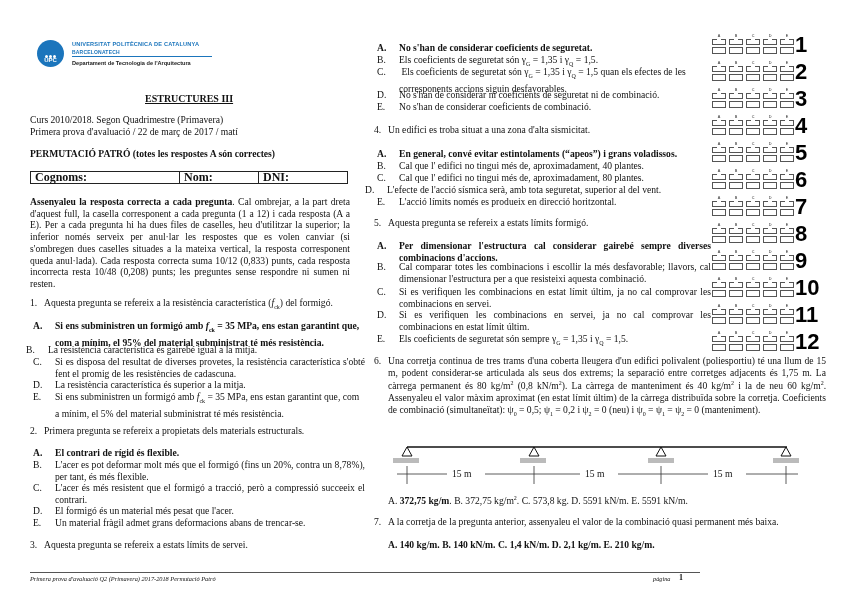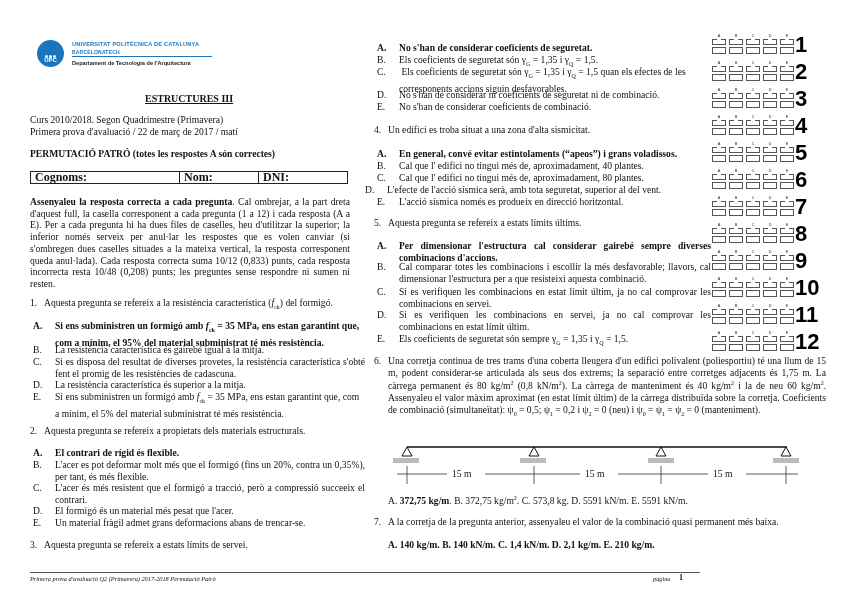--- a/index.html
+++ b/index.html
@@ -75,50 +75,50 @@
 <div class="abs t just" style="left:30px;top:196px;width:320px;">
   <b>Assenyaleu la resposta correcta a cada pregunta</b><span>. Cal ombrejar, a la part dreta d'aquest full, la casella corresponent a cada pregunta (1 a 12) i cada resposta (A a E). Per a cada pregunta hi ha dues files de caselles, heu d'utilitzar la superior; la inferior només serveix per anul·lar les respostes que es volen canviar (si s'ombregen dues caselles situades a la mateixa vertical, la resposta corresponent queda anul·lada). Cada resposta correcta suma 10/12 (0,833) punts, cada resposta incorrecta resta 10/48 (0,208) punts; les preguntes sense respondre ni sumen ni resten.</span>
 </div>
 
 <div class="abs t" style="left:30px;top:297px;">
   <span style="display:inline-block;width:14px;">1.</span>Aquesta pregunta se refereix a la resistència característica (<i>f</i><sub>ck</sub>) del formigó.
 </div>
 <div class="opt b hang" style="left:44px;top:320px;width:310px;">
   <span class="lbl">A.</span>Si ens subministren un formigó amb <i>f</i><sub>ck</sub> = 35 MPa, ens estan garantint que, com a mínim, el 95% del material subministrat té més resistència.
 </div>
-<div class="opt hang" style="left:44px;top:344px;width:310px;"><span class="lbl">B.</span><span>La resistència característica és gairebé igual a la mitja.</span></div>
+<div class="opt hang" style="left:37px;top:344px;width:310px;"><span class="lbl">B.</span><span>La resistència característica és gairebé igual a la mitja.</span></div>
 <div class="opt hang just" style="left:44px;top:356px;width:310px;"><span class="lbl">C.</span><span>Si es disposa del resultat de diverses provetes, la resistència característica s'obté fent el promig  de les resistències de cadascuna.</span></div>
 <div class="opt hang" style="left:44px;top:379px;width:310px;"><span class="lbl">D.</span><span>La resistència característica és superior a la mitja.</span></div>
 <div class="opt hang" style="left:44px;top:391px;width:310px;">
   <span class="lbl">E.</span>Si ens subministren un formigó amb <i>f</i><sub>ck</sub> = 35 MPa, ens estan garantint que, com a mínim, el 5% del material subministrat té més resistència.
 </div>
 
-<div class="abs t" style="left:30px;top:425px;"><span style="display:inline-block;width:14px;">2.</span><span>Aquesta pregunta se refereix a propietats dels materials estructurals.</span></div>
+<div class="abs t" style="left:30px;top:425px;"><span style="display:inline-block;width:14px;">2.</span><span>Primera pregunta se refereix a propietats dels materials estructurals.</span></div>
 <div class="opt b hang" style="left:44px;top:447px;width:310px;font-family:Liberation Serif, serif;"><span class="lbl">A.</span><span>El contrari de rígid és flexible.</span></div>
-<div class="opt hang just" style="left:44px;top:459px;width:310px;"><span class="lbl">B.</span><span>L'acer es pot deformar molt més que el formigó (fins un 20%, contra un 0,35%), per tant, és més flexible.</span></div>
+<div class="opt hang just" style="left:44px;top:459px;width:310px;"><span class="lbl">B.</span><span>L'acer es pot deformar molt més que el formigó (fins un 20%, contra un 8,78%), per tant, és més flexible.</span></div>
 <div class="opt hang just" style="left:44px;top:482px;width:310px;"><span class="lbl">C.</span><span>L'acer és més resistent que el formigó a tracció, però a compressió succeeix el contrari.</span></div>
 <div class="opt hang" style="left:44px;top:505px;width:310px;"><span class="lbl">D.</span><span>El formigó és un material més pesat que l'acer.</span></div>
 <div class="opt hang" style="left:44px;top:517px;width:310px;"><span class="lbl">E.</span><span>Un material fràgil admet grans deformacions abans de trencar-se.</span></div>
 
 <div class="abs t" style="left:30px;top:539px;"><span style="display:inline-block;width:14px;">3.</span><span>Aquesta pregunta se refereix a estats límits de servei.</span></div>
 
 <div class="opt b hang" style="left:388px;top:42px;width:315px;"><span class="lbl">A.</span><span>No s'han de considerar coeficients de seguretat.</span></div>
 <div class="opt hang" style="left:388px;top:54px;width:315px;"><span class="lbl">B.</span>Els coeficients de seguretat són γ<sub>G</sub> = 1,35 i γ<sub>Q</sub> = 1,5.</div>
 <div class="opt hang" style="left:388px;top:66px;width:315px;"><span class="lbl">C.</span> Els coeficients de seguretat són γ<sub>G</sub> = 1,35 i γ<sub>Q</sub> = 1,5 quan els efectes de les corresponents accions siguin desfavorables.</div>
 <div class="opt hang" style="left:388px;top:89px;width:315px;"><span class="lbl">D.</span><span>No s'han de considerar ni coeficients de seguretat ni de combinació.</span></div>
 <div class="opt hang" style="left:388px;top:101px;width:315px;"><span class="lbl">E.</span><span>No s'han de considerar coeficients de combinació.</span></div>
 
 <div class="abs t" style="left:374px;top:124px;"><span style="display:inline-block;width:14px;">4.</span><span>Un edifici es troba situat a una zona d'alta sismicitat.</span></div>
 <div class="opt b hang" style="left:388px;top:148px;width:320px;"><span class="lbl">A.</span><span>En general, convé evitar estintolaments (“apeos”) i grans voladissos.</span></div>
 <div class="opt hang" style="left:388px;top:160px;width:315px;"><span class="lbl">B.</span><span>Cal que l' edifici no tingui més de, aproximadament, 40 plantes.</span></div>
 <div class="opt hang" style="left:388px;top:172px;width:315px;"><span class="lbl">C.</span><span>Cal que l' edifici no tingui més de, aproximadament, 80 plantes.</span></div>
 <div class="opt hang" style="left:376px;top:184px;width:320px;"><span class="lbl">D.</span><span>L'efecte de l'acció sísmica serà, amb tota seguretat, superior al del vent.</span></div>
-<div class="opt hang" style="left:388px;top:196px;width:315px;"><span class="lbl">E.</span><span>L'acció sísmica només es produeix en direcció horitzontal.</span></div>
-
-<div class="abs t" style="left:374px;top:217px;"><span style="display:inline-block;width:14px;">5.</span><span>Aquesta pregunta se refereix a estats límits últims.</span></div>
+<div class="opt hang" style="left:388px;top:196px;width:315px;"><span class="lbl">E.</span><span>L'acció límits només es produeix en direcció horitzontal.</span></div>
+
+<div class="abs t" style="left:374px;top:217px;"><span style="display:inline-block;width:14px;">5.</span><span>Aquesta pregunta se refereix a estats límits formigó.</span></div>
 <div class="opt b hang just" style="left:388px;top:240px;width:312px;"><span class="lbl">A.</span><span>Per dimensionar l'estructura cal considerar gairebé sempre diverses combinacions d'accions.</span></div>
 <div class="opt hang just" style="left:388px;top:261px;width:312px;"><span class="lbl">B.</span><span>Cal comparar totes les combinacions i escollir la més desfavorable; llavors, cal dimensionar l'estructura per a que resisteixi aquesta combinació.</span></div>
 <div class="opt hang just" style="left:388px;top:286px;width:312px;"><span class="lbl">C.</span><span>Si es verifiquen les combinacions en estat límit últim, ja no cal comprovar les combinacions en servei.</span></div>
 <div class="opt hang just" style="left:388px;top:309px;width:312px;"><span class="lbl">D.</span><span>Si es verifiquen les combinacions en servei, ja no cal comprovar les combinacions en estat límit últim.</span></div>
 <div class="opt hang" style="left:388px;top:333px;width:312px;"><span class="lbl">E.</span>Els coeficients de seguretat són sempre γ<sub>G</sub> = 1,35 i γ<sub>Q</sub> = 1,5.</div>
 
 <div class="abs t just hang" style="left:374px;top:355px;width:438px;padding-left:14px;text-indent:-14px;">
   <span style="display:inline-block;width:14px;text-indent:0;">6.</span>Una corretja continua de tres trams d'una coberta lleugera d'un edifici polivalent (poliesportiu) té una llum de 15 m, podent considerar-se articulada als seus dos extrems; la separació entre corretges adjacents és 1,75 m. La càrrega permanent és 80 kg/m<sup>2</sup> (0,8 kN/m<sup>2</sup>). La càrrega de manteniment és 40 kg/m<sup>2</sup> i la de neu 60 kg/m<sup>2</sup>. Assenyaleu el valor màxim aproximat (en estat límit últim) de la càrrega distribuïda sobre la corretja. Coeficients de combinació (simultaneïtat): ψ<sub>0</sub> = 0,5; ψ<sub>1</sub> = 0,2 i ψ<sub>2</sub> = 0 (neu) i ψ<sub>0</sub> = ψ<sub>1</sub> = ψ<sub>2</sub> = 0 (manteniment).
 </div>
 

